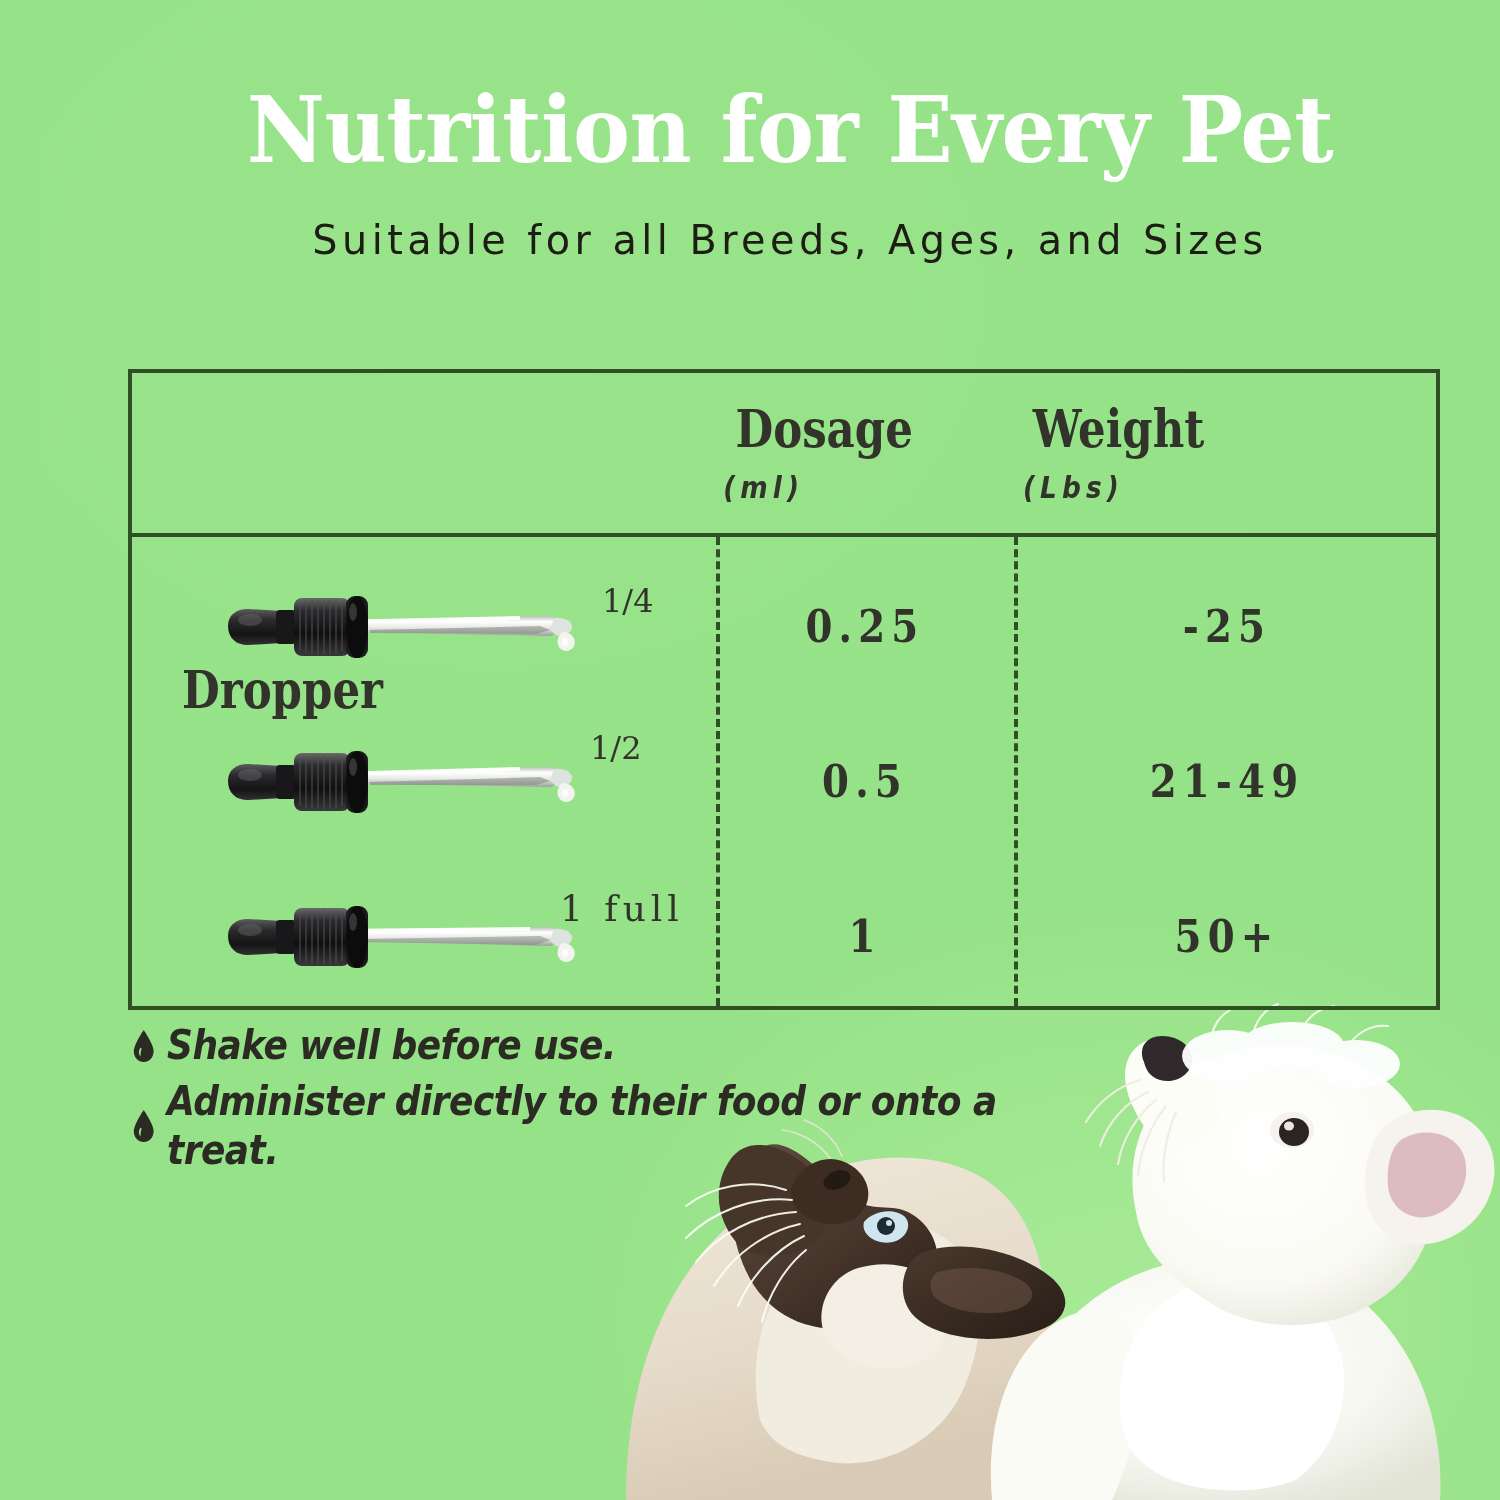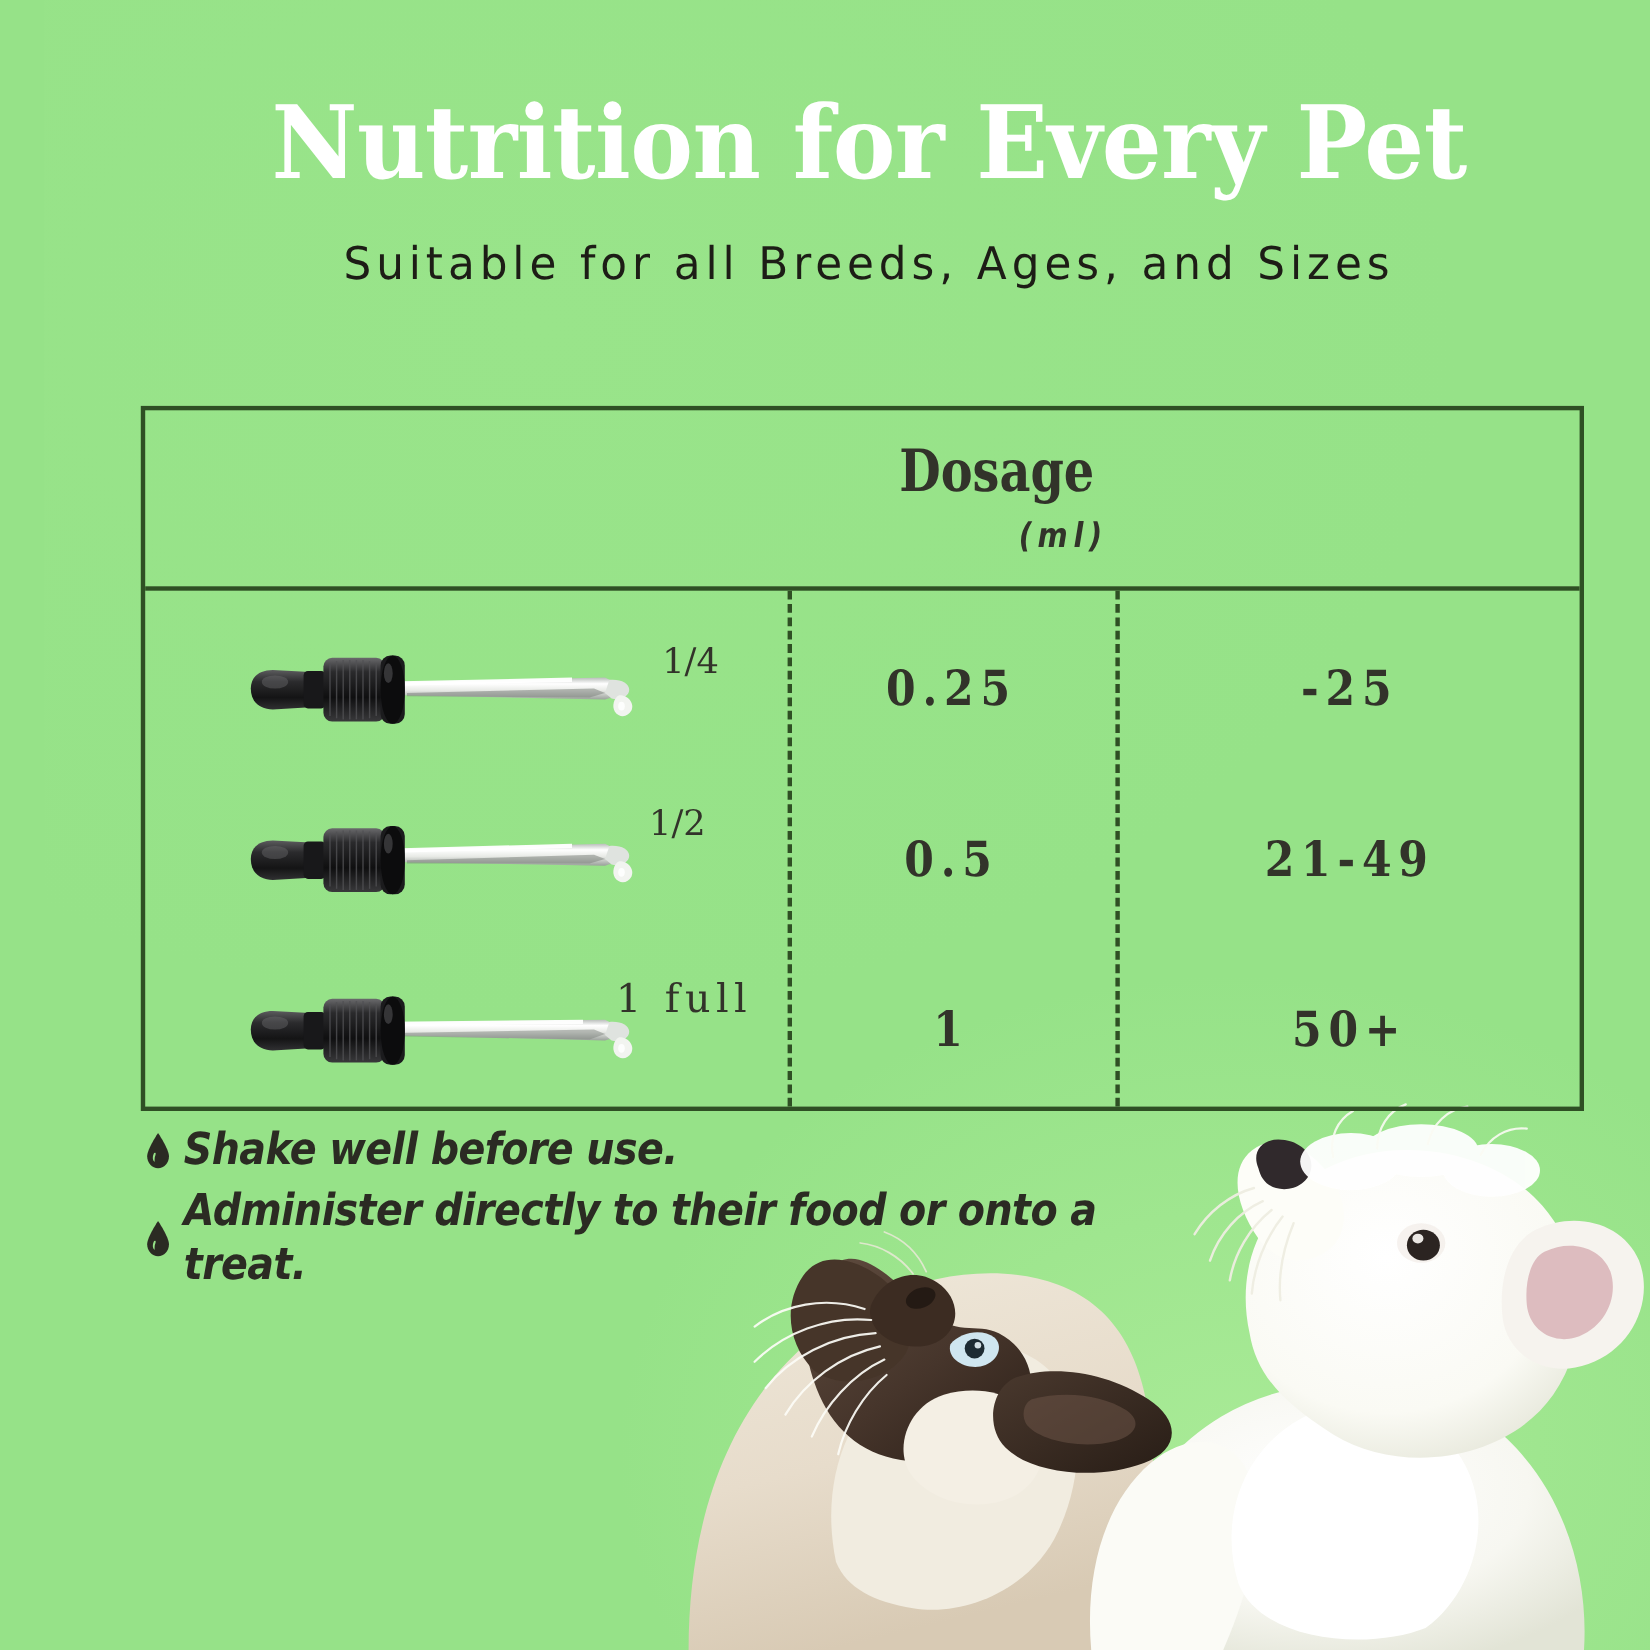--- a/index.html
+++ b/index.html
@@ -58,21 +58,21 @@
   }
   .vdiv{
     position:absolute;top:164px;bottom:0;
     width:0;border-left:4px dashed #2f4f24;
   }
   .vdiv.a{left:584px;}
   .vdiv.b{left:882px;}
 
   .hcell{
     position:absolute;top:0;height:160px;
-    display:flex;flex-direction:column;align-items:flex-end;justify-content:center;
+    display:flex;flex-direction:column;align-items:flex-start;justify-content:center;
     color:#32332a;
   }
   .hcell .h-main{
     font-family:"DejaVu Serif","Liberation Serif",serif;
     font-weight:700;font-size:53px;line-height:1.05;
     transform:scaleX(0.82);
     letter-spacing:0px;
   }
   .hcell .h-unit{
     margin-top:12px;
@@ -293,23 +293,30 @@
 
   <div class="title">Nutrition for Every Pet</div>
   <div class="subtitle">Suitable for all Breeds, Ages, and Sizes</div>
 
   <div class="table">
 
     <div class="thead-rule"></div>
     <div class="vdiv a"></div>
     <div class="vdiv b"></div>
 
+    <div class="hcell dropper">
+      <div class="h-main">Dropper</div>
+    </div>
     <div class="hcell dosage">
       <div class="h-main">Dosage</div>
       <div class="h-unit">(ml)</div>
+    </div>
+    <div class="hcell weight">
+      <div class="h-main">Weight</div>
+      <div class="h-unit">(Lbs)</div>
     </div>
 
     <div class="row r1">
       <div class="dropper-cell">
         <div class="dropper">
           <svg viewBox="0 0 388 74" width="388" height="74">
             <defs>
               <linearGradient id="bulb1" x1="0" y1="0" x2="0" y2="1">
                 <stop offset="0%" stop-color="#5c5c5e"></stop>
                 <stop offset="30%" stop-color="#2b2b2d"></stop>

